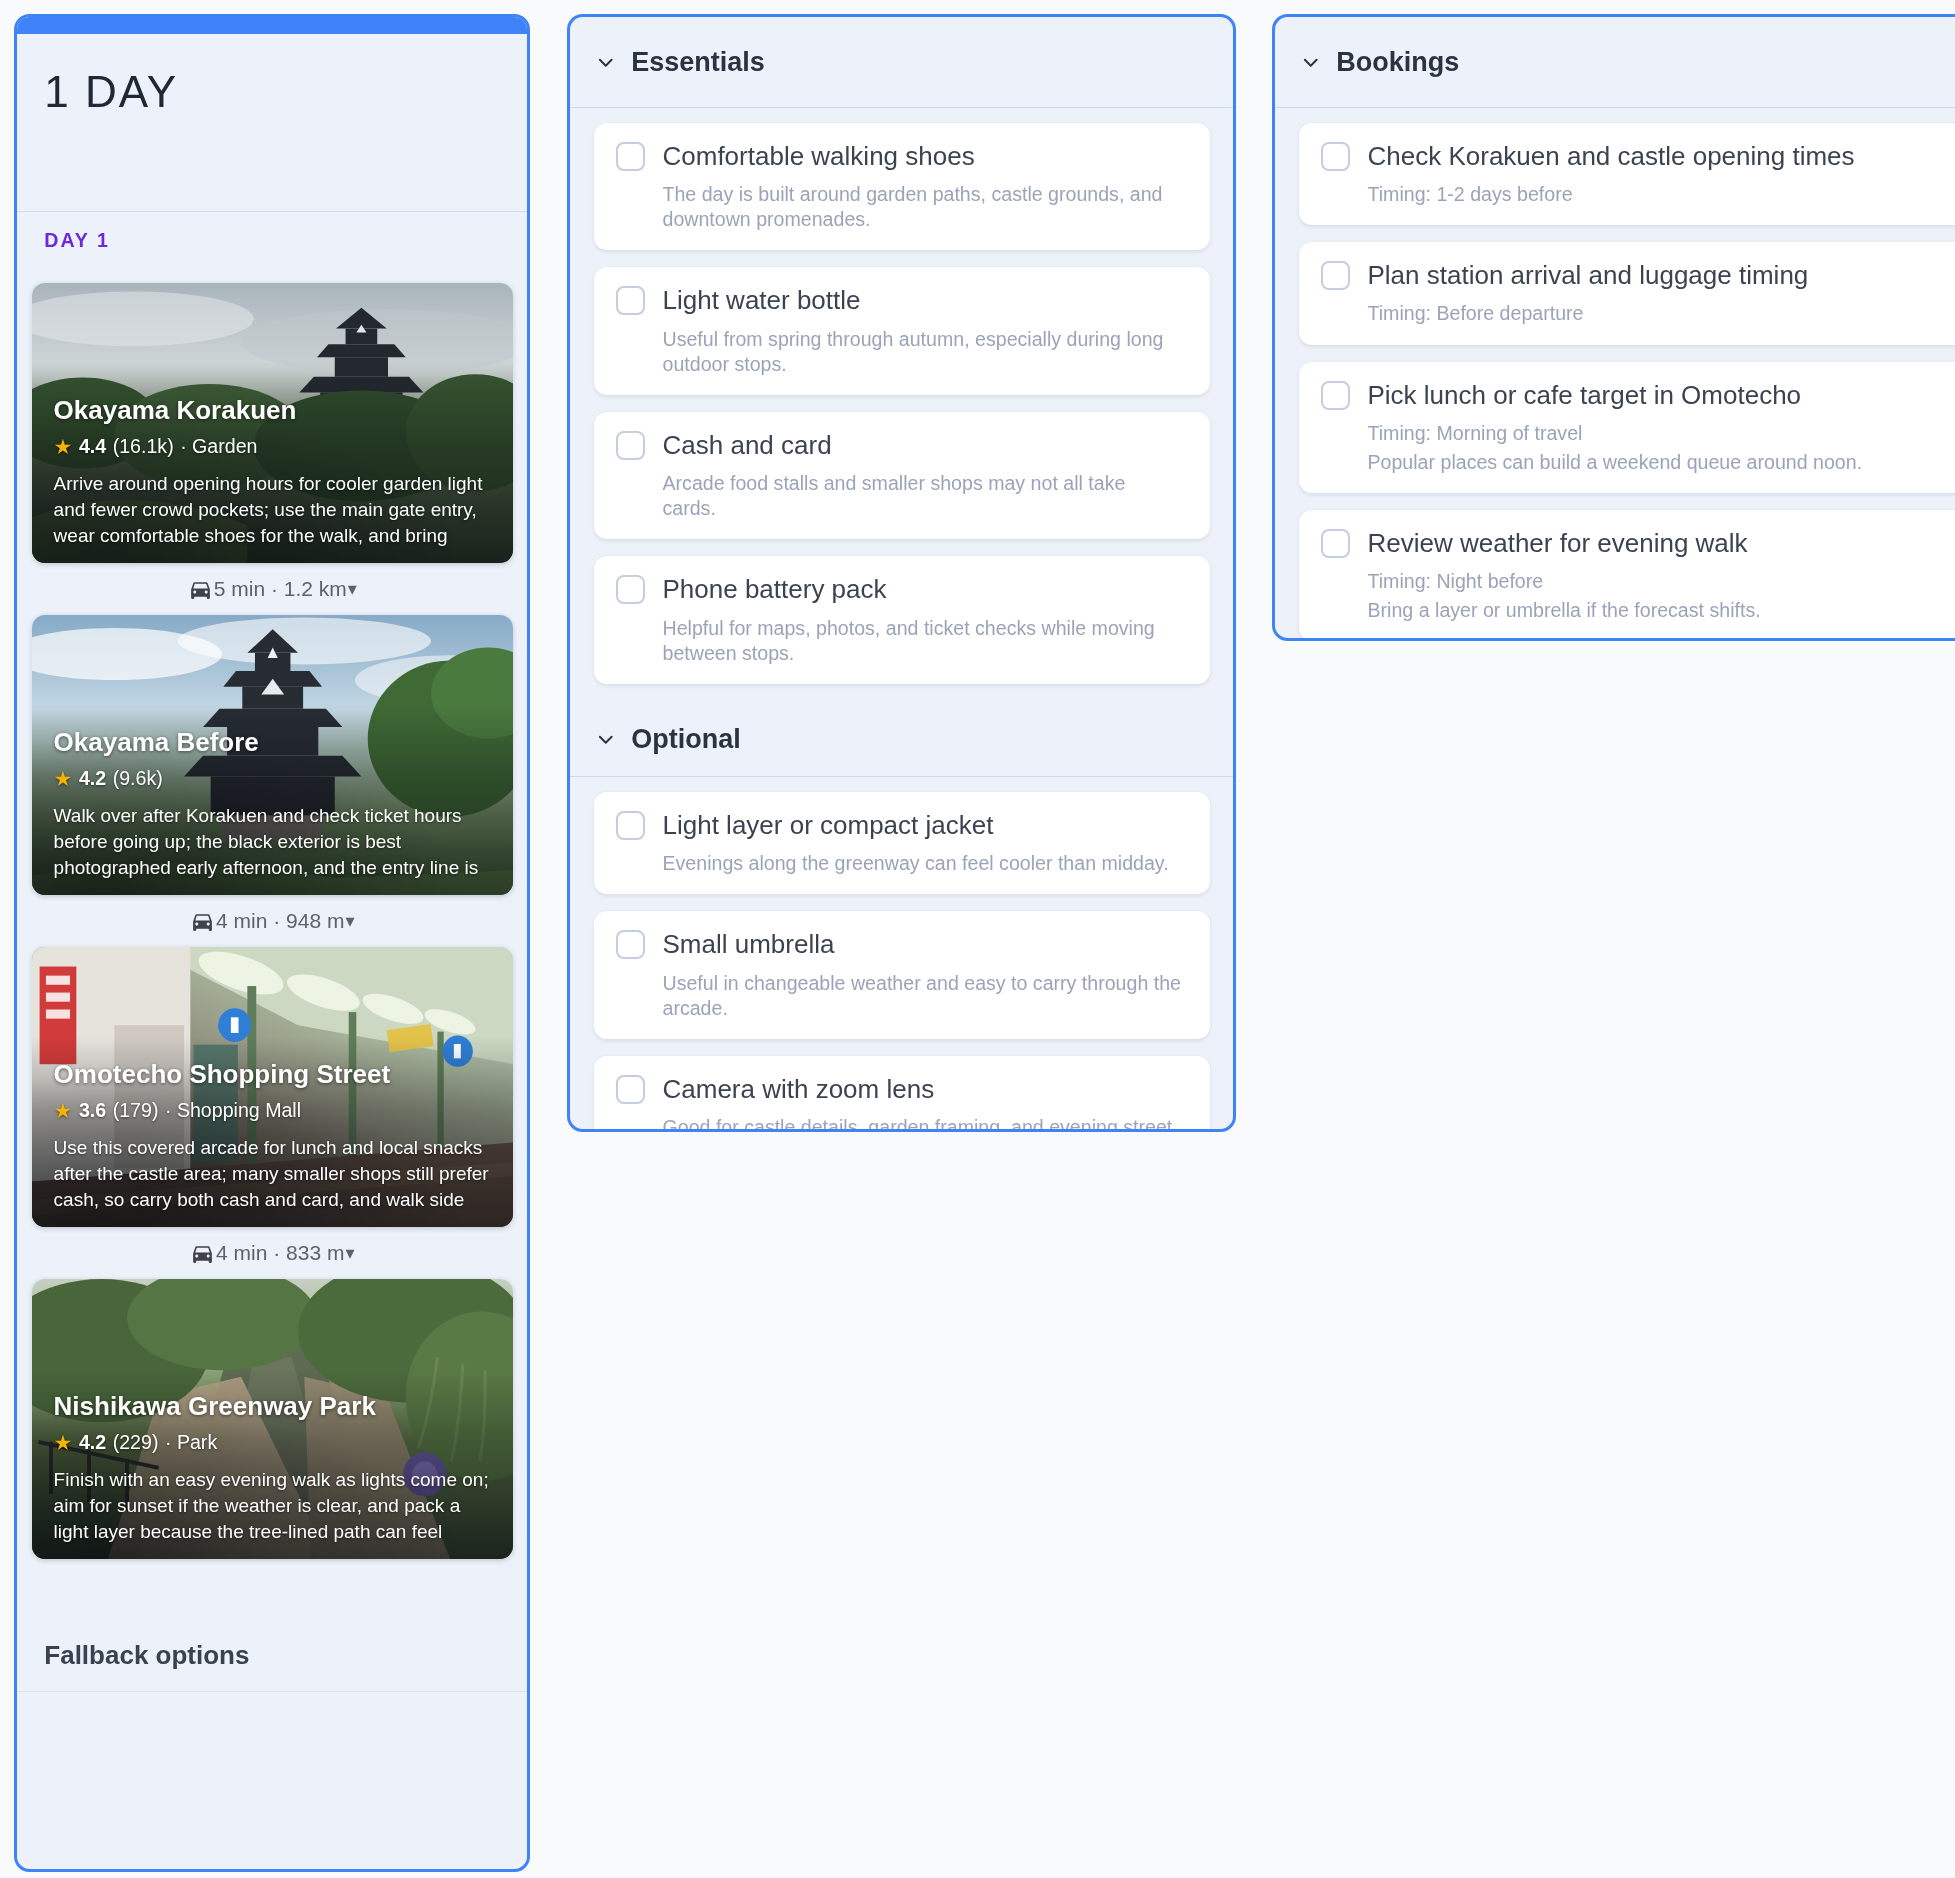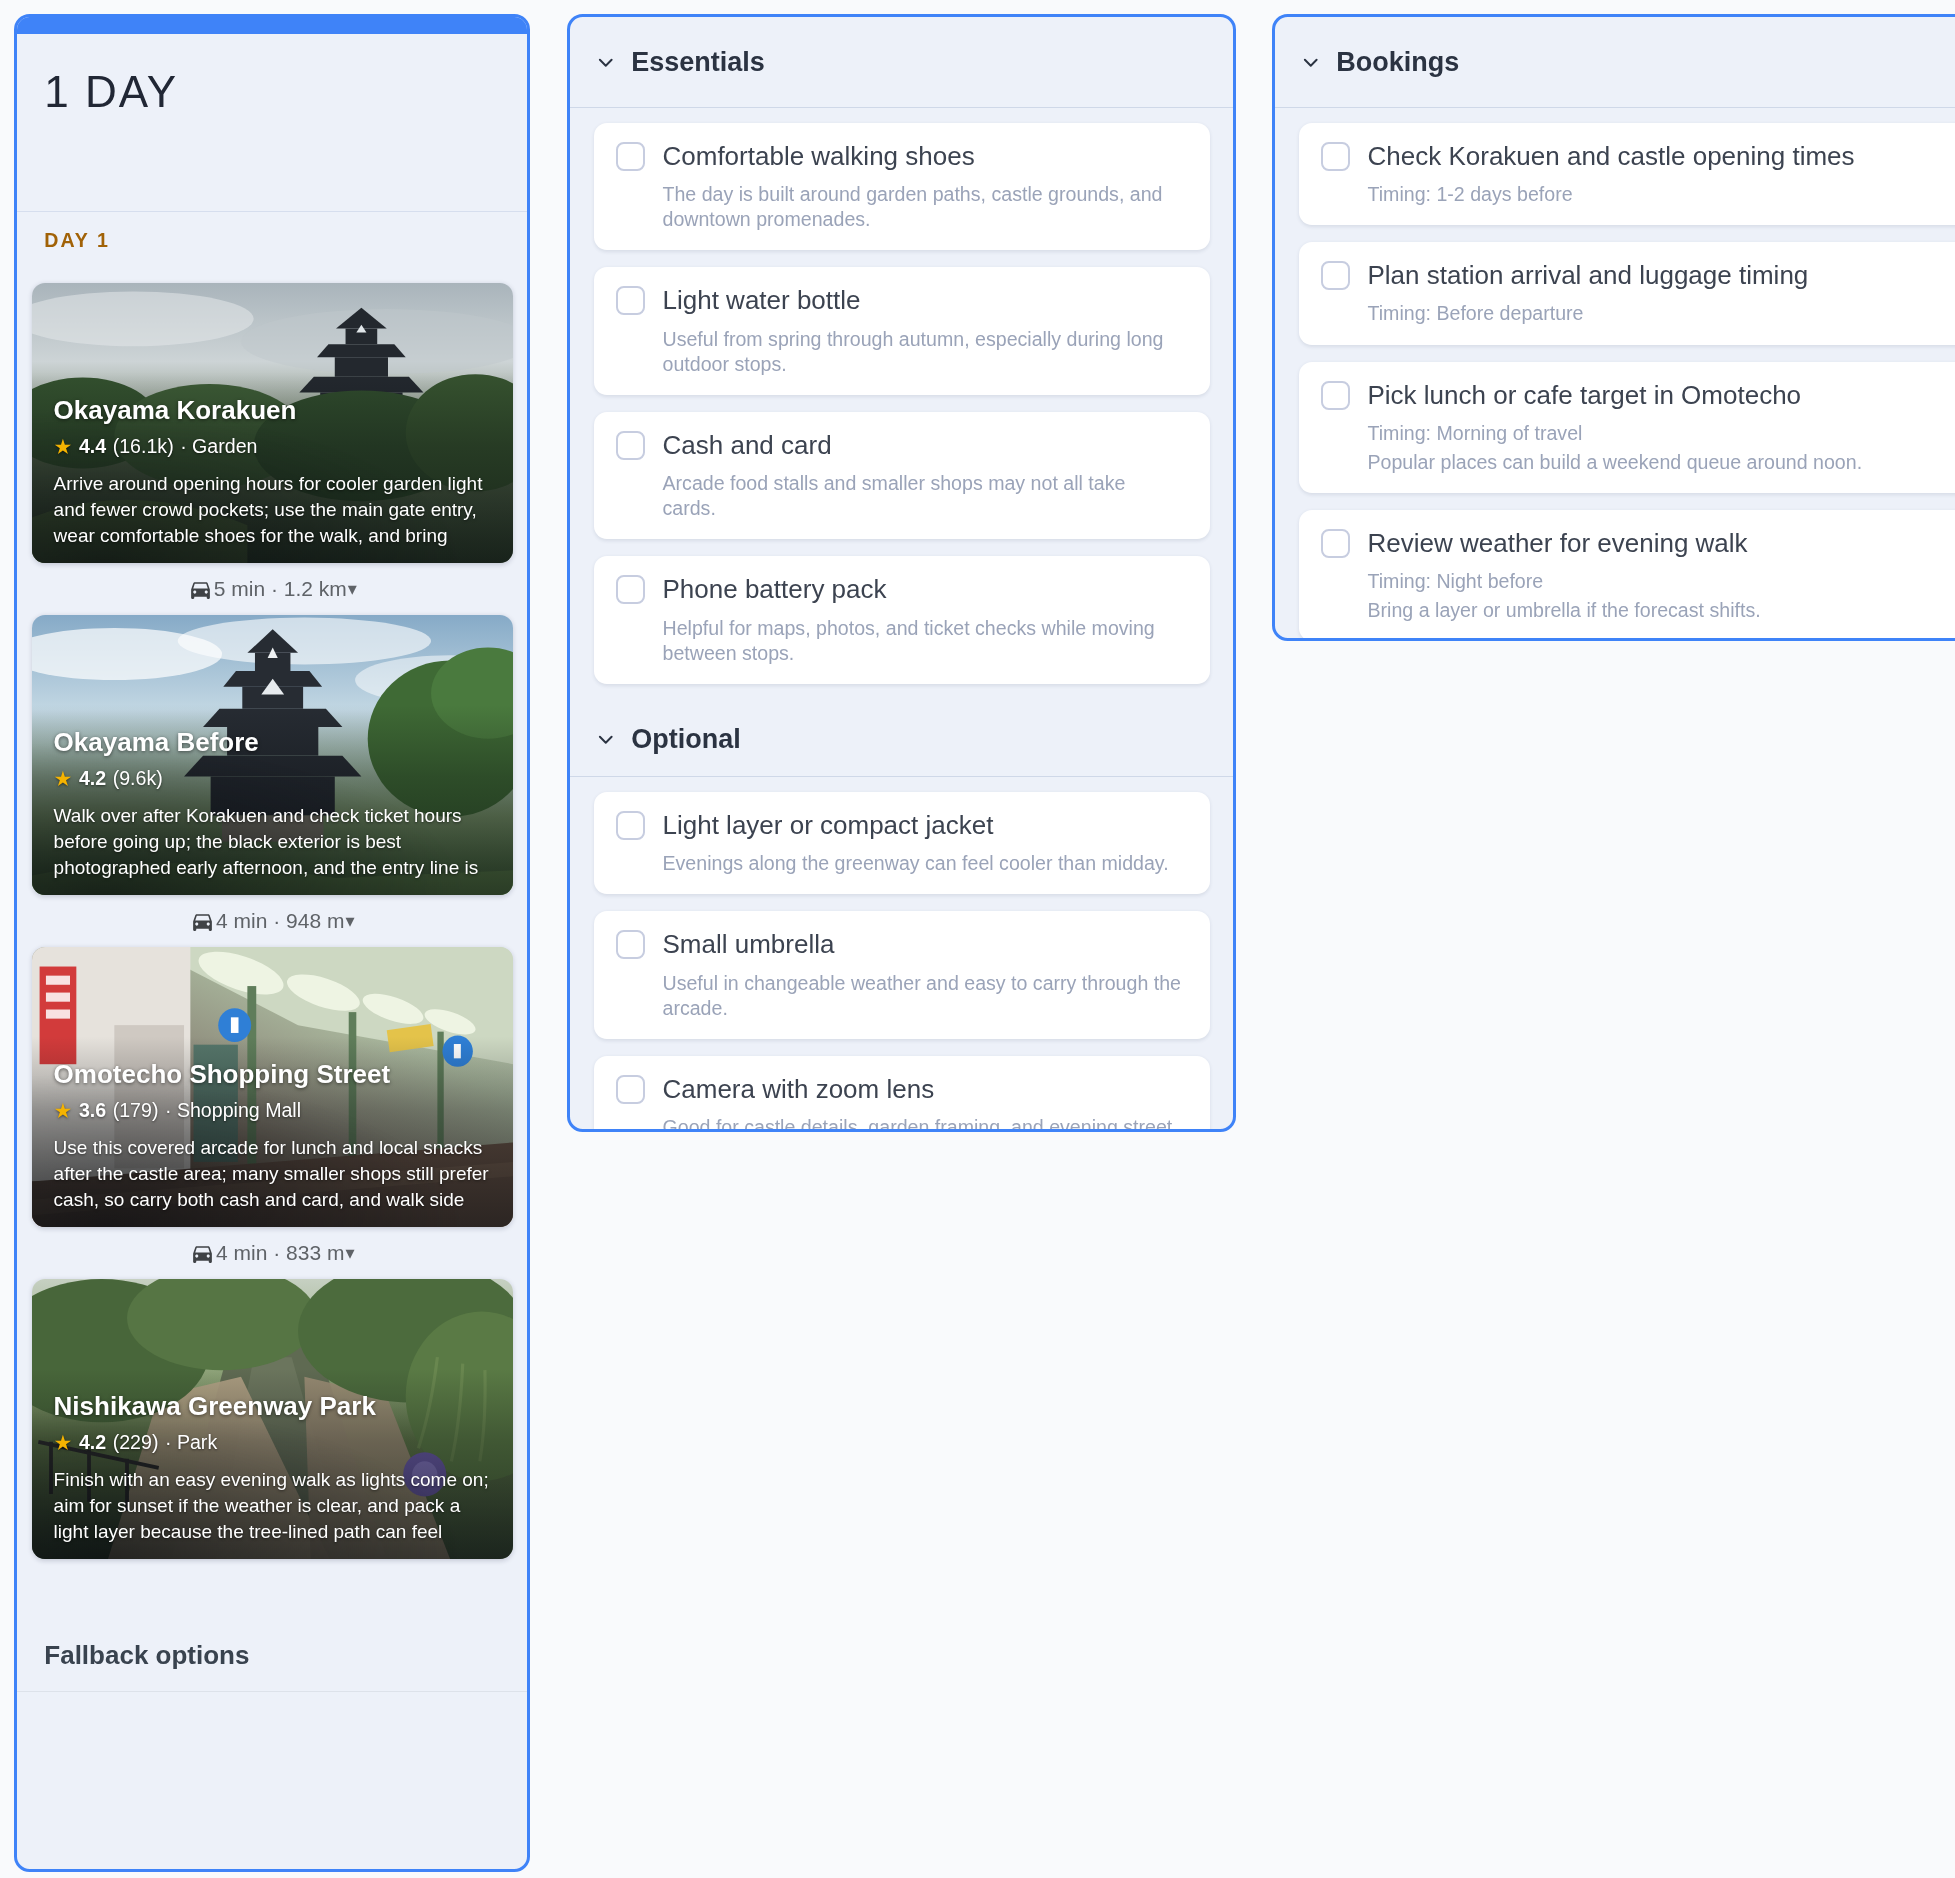--- a/index.html
+++ b/index.html
@@ -18,21 +18,21 @@
   }
   .panel-left{left:14.3px;top:14.3px;width:516px;height:1858px;}
   .panel-mid{left:567px;top:14.3px;width:669px;height:1118px;}
   .panel-right{left:1272px;top:14.3px;width:735px;height:627px;}
 
   .top-strip{height:17px;background:#3f83f8;}
 
   .itin-header{padding:35px 28px 0 27px;}
   .itin-title{font-size:44px;font-weight:500;color:#212735;letter-spacing:2px;line-height:1.05;margin:0;}
   .itin-divider{border:none;border-top:1.3px solid #d6deee;margin:96px 0 0 0;}
-  .day-label{margin:17px 0 0 0;padding:0 27px;font-size:19.6px;font-weight:700;color:#a16207;letter-spacing:2px;}
+  .day-label{margin:17px 0 0 0;padding:0 27px;font-size:19.6px;font-weight:700;color:#6d28d9;letter-spacing:2px;}
 
   .stops{padding:31px 14.3px 0 14.3px;}
   .stop-card{
     position:relative;height:280px;border-radius:13px;overflow:hidden;
     box-shadow:0 1.3px 5.2px rgba(20,30,60,.18);
   }
   .leg-row{
     height:52px;display:flex;align-items:center;justify-content:center;gap:1px;
   }
   .leg-text{font-size:21px;color:#5f6368;}

